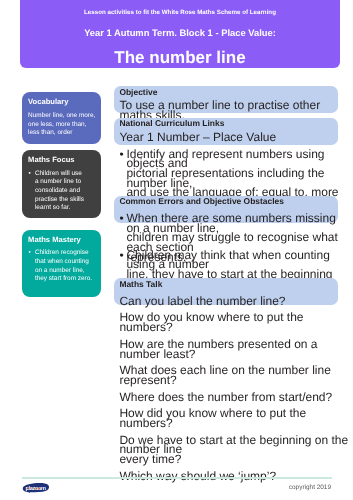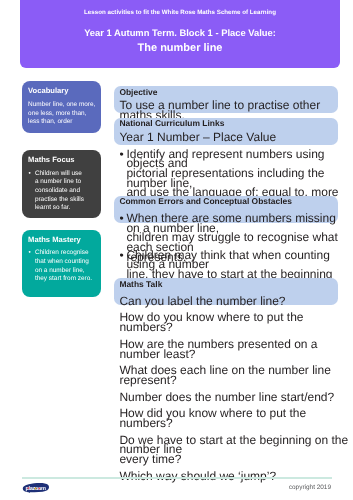--- a/index.html
+++ b/index.html
@@ -8,33 +8,33 @@
        font-family:"Liberation Sans",sans-serif;overflow:hidden;-webkit-font-smoothing:antialiased;text-rendering:geometricPrecision;}
   .page{position:relative;width:353px;height:500px;overflow:hidden;}
 
   
   .banner{position:absolute;left:20px;top:0;width:320px;height:68.4px;
           background:#8b5cf6;border-radius:0 0 6px 6px;}
   .banner .ln{text-align:center;color:#ffffff;font-weight:bold;
               position:absolute;left:0;right:0;}
   .l1{font-size:6.2px;line-height:8px;top:8.5px;}
   .l2{font-size:9.4px;line-height:12px;top:26.5px;}
-  .l3{font-size:11px;line-height:20px;top:38px;}
+  .l3{font-size:17px;line-height:20px;top:48px;}
 
   
   .side{position:absolute;left:22px;width:78.8px;border-radius:8px;
         color:#ffffff;box-sizing:border-box;}
   .side .card-title{margin:0;font-size:7.6px;line-height:10px;font-weight:bold;
                     position:absolute;left:6.1px;top:5.4px;white-space:nowrap;}
   .side .txt{font-size:6.45px;line-height:8.68px;position:absolute;
              left:6.1px;right:1px;top:19.9px;}
   .side ul{margin:0;padding:0;list-style:none;}
   .side li{padding-left:6.8px;position:relative;}
   .side li:before{content:"\2022";position:absolute;left:0.5px;}
-  .vocab{top:81px;height:52px;background:#5a6abd;}
+  .vocab{top:92px;height:52px;background:#5a6abd;}
   .focus{top:149.7px;height:68px;background:#404040;}
   .mastery{top:229.5px;height:67px;background:#02a99d;padding-left:35px;}
 
   
   .hbar{position:absolute;left:114.2px;width:223.8px;height:27px;
         background:#bed0ed;border-radius:6.7px;font-size:8.45px;line-height:10.6px;padding-top:0.6px;
         font-weight:bold;color:#231f20;box-sizing:border-box;padding-left:5.2px;
         white-space:nowrap;overflow:hidden;}
   .tx{position:absolute;left:119.4px;width:230px;font-size:12px;
       line-height:9.67px;color:#231f20;}
@@ -90,39 +90,39 @@
   <div class="tx" style="top:100.9px">To use a number line to practise other maths skills.</div>
 
   <div class="hbar" style="top:117.9px">National Curriculum Links</div>
   <div class="tx" style="top:132.8px">Year 1 Number – Place Value</div>
   <div class="tx" style="top:149.7px">
       <ul>
         <li>Identify and represent numbers using objects and<br>pictorial representations including the number line,<br>and use the language of: equal to, more than, less than<br>(fewer), most, least.</li>
       </ul>
     </div>
 
-  <div class="hbar" style="top:195.7px">Common Errors and Conceptual Obstacles</div>
+  <div class="hbar" style="top:195.7px">Common Errors and Objective Obstacles</div>
   <div class="tx" style="top:214.0px">
       <ul>
         <li>When there are some numbers missing on a number line,<br>children may struggle to recognise what each section<br>represents.</li>
       </ul>
     </div>
   <div class="tx" style="top:250.8px">
       <ul>
         <li>Children may think that when counting using a number<br>line, they have to start at the beginning every time.</li>
       </ul>
     </div>
 
   <div class="hbar" style="top:278.2px">Maths Talk</div>
   <div class="tx" style="top:296.8px" id="maths-talk-questions">
       <p class="q0">Can you label the number line?</p>
       <p class="q">How do you know where to put the numbers?</p>
       <p class="q">How are the numbers presented on a number least?</p>
       <p class="q">What does each line on the number line represent?</p>
-      <p class="q">Number does the number line start/end?</p>
+      <p class="q">Where does the number from start/end?</p>
       <p class="q">How did you know where to put the numbers?</p>
       <p class="q">Do we have to start at the beginning on the number line<br>every time?</p>
       <p class="q">Which way should we ‘jump’?</p>
     </div>
 
   <div class="footline"></div>
 
   <div class="logo">
     <svg viewBox="0 0 136 52" width="27.2" height="10.4" xmlns="http://www.w3.org/2000/svg">
       <path fill="#1e3077" d="M4 28 C2 19 14 11 34 6 C60 0 94 -1 114 2 C131 5 136 13 135 23 C134 34 124 41 103 44 C74 48 30 47 15 42 C6 39 5 35 4 28 Z"></path>

